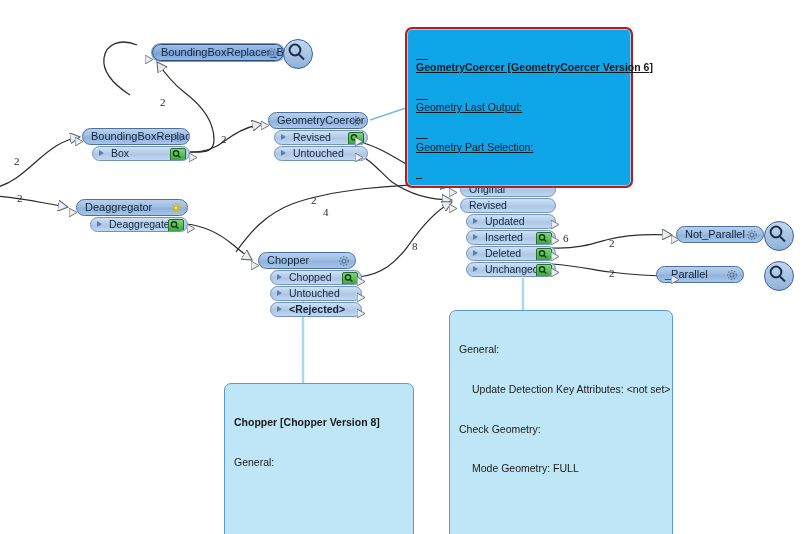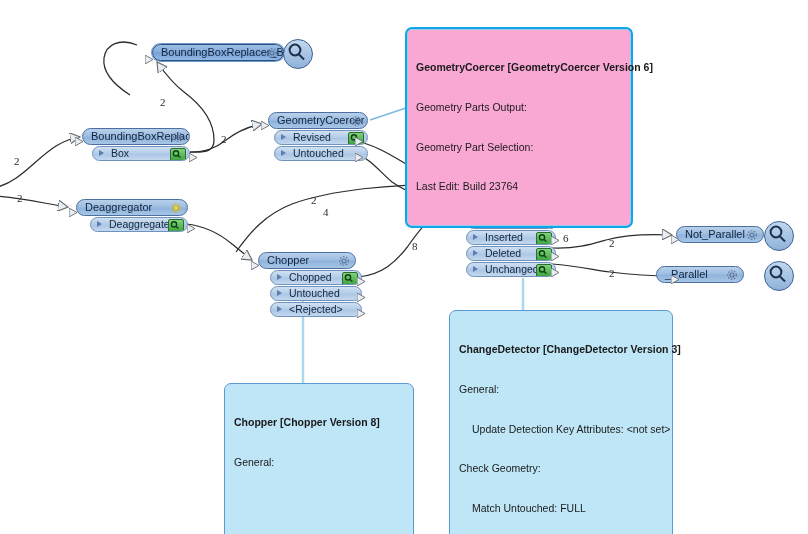--- a/index.html
+++ b/index.html
@@ -89,23 +89,24 @@
     border:1px solid #5b9bd5;
     border-radius:7px;
     background:#bfe6f7;
     color:#1a1a1a;
     font-size:10.5px;
     line-height:13.2px;
     padding:6px 8px 6px 9px;
     white-space:pre;
   }
   .card.accent{
-    background:#f9a8d4;
-    border:2px solid #0ea5e9;
+    background:#0ea5e9;
+    border:2px solid #b91c1c;
     box-shadow:0 0 0 1px #9dc9ea inset;
+    text-decoration:underline;
   }
   .card .t{font-weight:bold;}
   .ind1{padding-left:0px;}
   .ind2{padding-left:13px;}
 
   
   .wlabel{
     position:absolute;
     font-size:11px;
     color:#2a2a2a;
@@ -324,21 +325,21 @@
               <circle cx="5" cy="4.4" r="2.6"></circle>
               <line x1="7" y1="6.4" x2="9.4" y2="8.6"></line>
             </g>
           </svg>
       </span>
     </div>
     <div class="port noicon" style="margin-left:12px;width:92px;">
       <span class="tri"></span>
       <span>Untouched</span>
     </div>
-    <div class="port noicon" style="margin-left:12px;width:92px;">
+    <div class="port noicon" style="margin-left:12px;width:92px;font-weight:bold;">
       <span class="tri"></span>
       <span>&lt;Rejected&gt;</span>
     </div>
   </div>
   <div class="arrow-in" style="left:251px;top:256px;">
     <svg width="9" height="9" viewBox="0 0 9 9">
         <path d="M0,0 L8,4.5 L0,9 z" fill="#e8eef6" stroke="#6b6b6b" stroke-width="0.9"></path>
       </svg>
   </div>
   <div class="arrow-out" style="left:357px;top:272px;">
@@ -496,43 +497,41 @@
       </svg>
   </div>
   <div class="arrow-in" style="left:671px;top:270px;">
     <svg width="9" height="9" viewBox="0 0 9 9">
         <path d="M0,0 L8,4.5 L0,9 z" fill="#e8eef6" stroke="#6b6b6b" stroke-width="0.9"></path>
       </svg>
   </div>
 
   <div class="card accent" style="left:405px;top:27px;width:228px;">
     <div class="t">GeometryCoercer [GeometryCoercer Version 6]</div>
-    <div class="ind1">Geometry Parts Output:</div>
+    <div class="ind1">Geometry Last Output:</div>
     <div class="ind1">Geometry Part Selection:</div>
-    <div class="ind1">Last Edit: Build 23764</div>
   </div>
 
   <div class="card" style="left:224px;top:383px;width:190px;">
     <div class="t">Chopper [Chopper Version 8]</div>
     <div class="ind1">General:</div>
     
     
     
     
     
     
     
   </div>
 
   <div class="card" style="left:449px;top:310px;width:224px;">
-    <div class="t">ChangeDetector [ChangeDetector Version 3]</div>
     <div class="ind1">General:</div>
     <div class="ind2">Update Detection Key Attributes: &lt;not set&gt;</div>
     <div class="ind1">Check Geometry:</div>
-    <div class="ind2">Match Untouched: FULL</div>
+    <div class="ind2">Mode Geometry: FULL</div>
     
     
     
     
     
     
     
     
     
     

